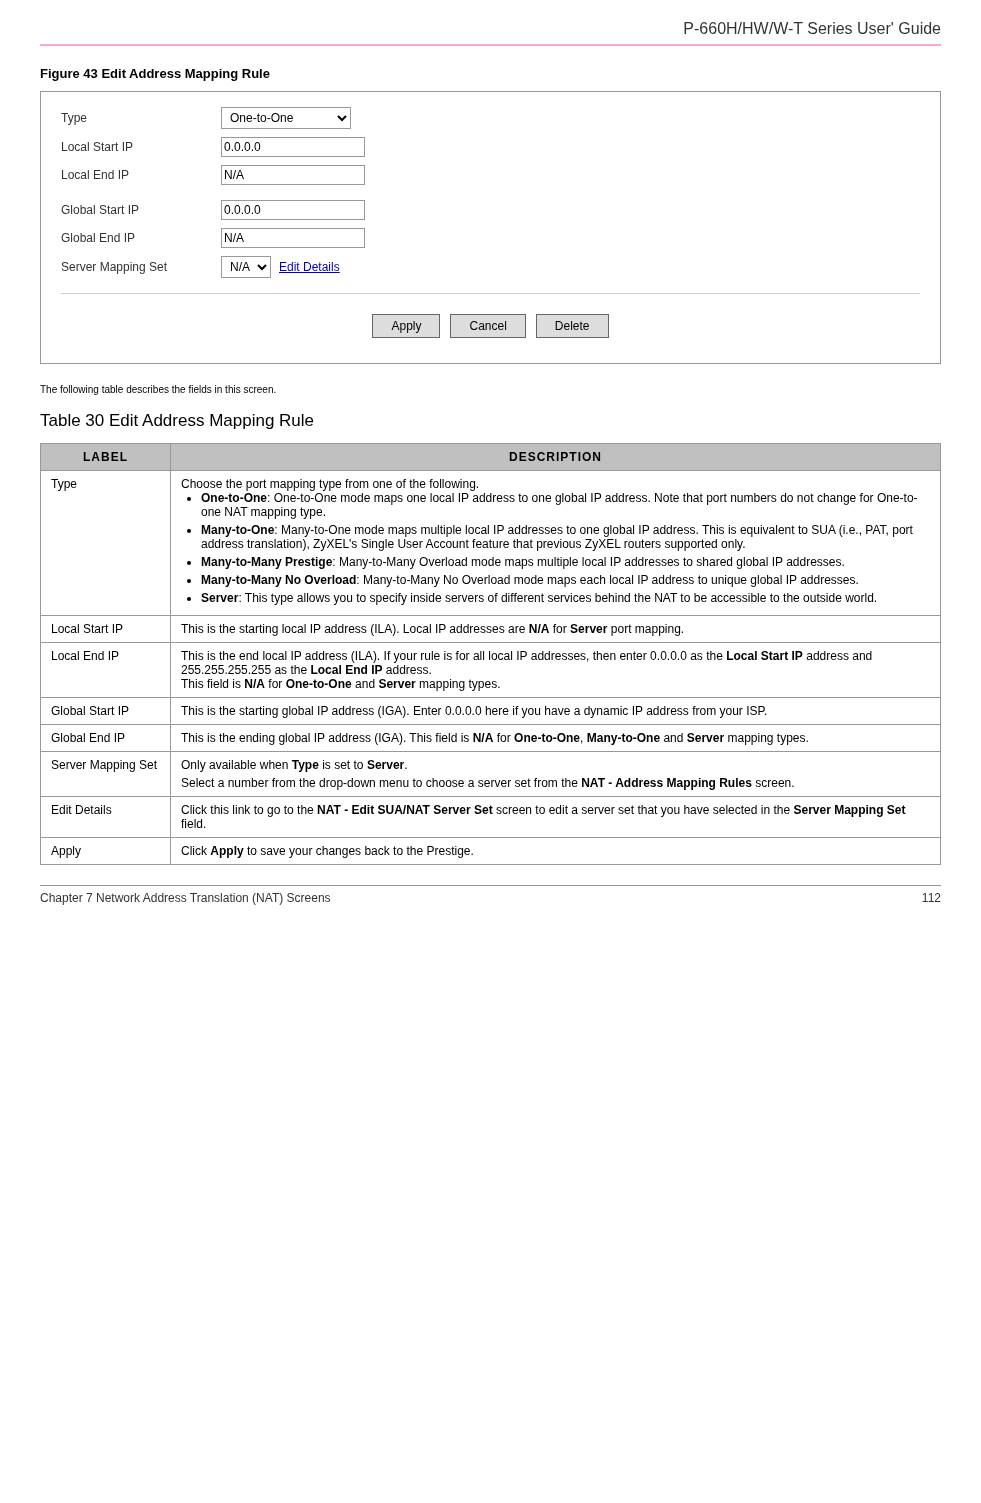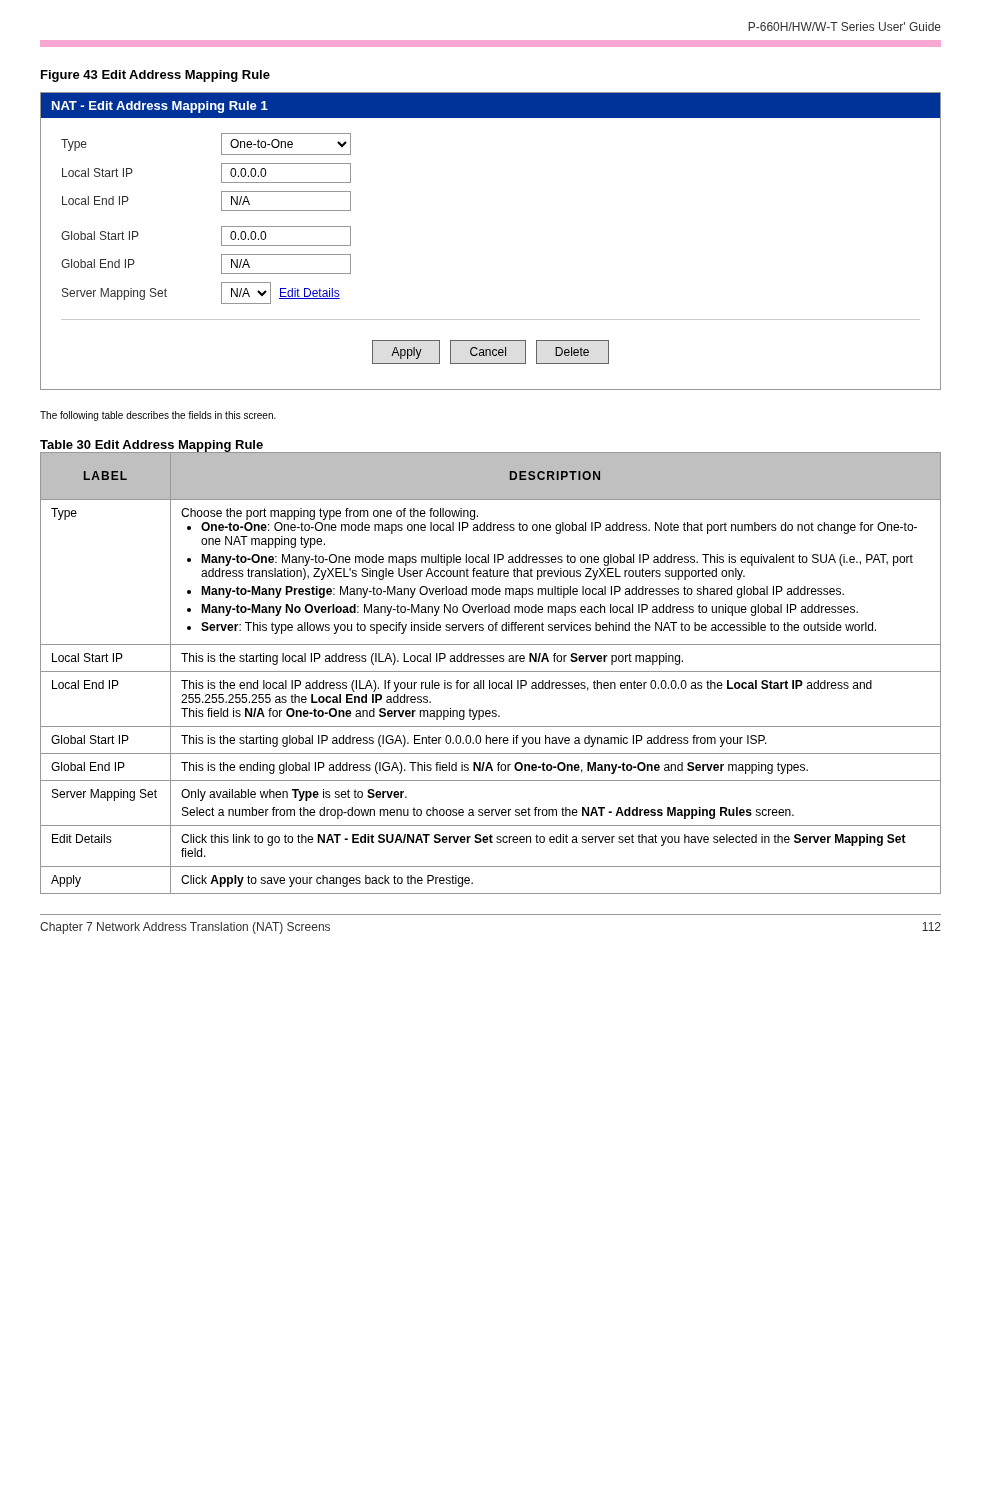--- a/index.html
+++ b/index.html
@@ -8,23 +8,23 @@
       font-size: 13px;
       color: #000;
       background: #fff;
       width: 981px;
       min-height: 1503px;
       padding: 20px 40px;
     }
 
     .page-header {
       text-align: right;
-      font-size: 12px;
+      font-size: 16px;
       color: #333;
-      border-bottom: 7px solid #f9a8d4;
+      border-bottom: 2px solid #f9a8d4;
       padding-bottom: 6px;
       margin-bottom: 20px;
     }
 
     .figure-title {
       font-size: 13px;
       font-weight: bold;
       margin-bottom: 10px;
     }
 
@@ -58,23 +58,23 @@
     }
 
     .form-label {
       width: 160px;
       font-size: 12px;
       color: #333;
     }
 
     .form-input {
       border: 1px solid #999;
-      padding: 2px 8px;
-      font-size: 12px;
-      width: 130px;
+      padding: 2px 2px;
+      font-size: 12px;
+      width: 144px;
     }
 
     .form-select-wrapper {
       display: flex;
       align-items: center;
     }
 
     .form-select {
       border: 1px solid #999;
       padding: 2px 4px;
@@ -120,35 +120,35 @@
       cursor: pointer;
       min-width: 60px;
     }
 
     .section-intro {
       font-size: 10px;
       margin-bottom: 16px;
     }
 
     .table-title {
-      font-size: 13px;
-      font-weight: bold;
-      margin-bottom: 0;
+      font-size: 17px;
+      font-weight: normal;
+      margin-bottom: 12px;
     }
 
     .desc-table {
       width: 100%;
       border-collapse: collapse;
       margin-bottom: 20px;
     }
 
     .desc-table th {
       background: #c0c0c0;
       border: 1px solid #999;
-      padding: 16px 10px;
+      padding: 6px 10px;
       text-align: center;
       font-size: 12px;
       font-weight: bold;
       letter-spacing: 1px;
     }
 
     .desc-table td {
       border: 1px solid #999;
       padding: 6px 10px;
       font-size: 12px;
@@ -183,21 +183,20 @@
 </head>
 <body>
 
 <div class="page-header">
   <span>P-660H/HW/W-T Series User' Guide</span>
 </div>
 
 <div class="figure-title">Figure 43   Edit Address Mapping Rule</div>
 
 <div class="figure-box">
-  <div class="nat-header">NAT - Edit Address Mapping Rule 1</div>
   <div class="nat-form">
 
     <div class="form-section">
 
       <div class="form-row">
         <div class="form-label">Type</div>
         <div class="form-select-wrapper">
           <select class="form-select">
             <option>One-to-One</option>
             <option>Many-to-One</option>

